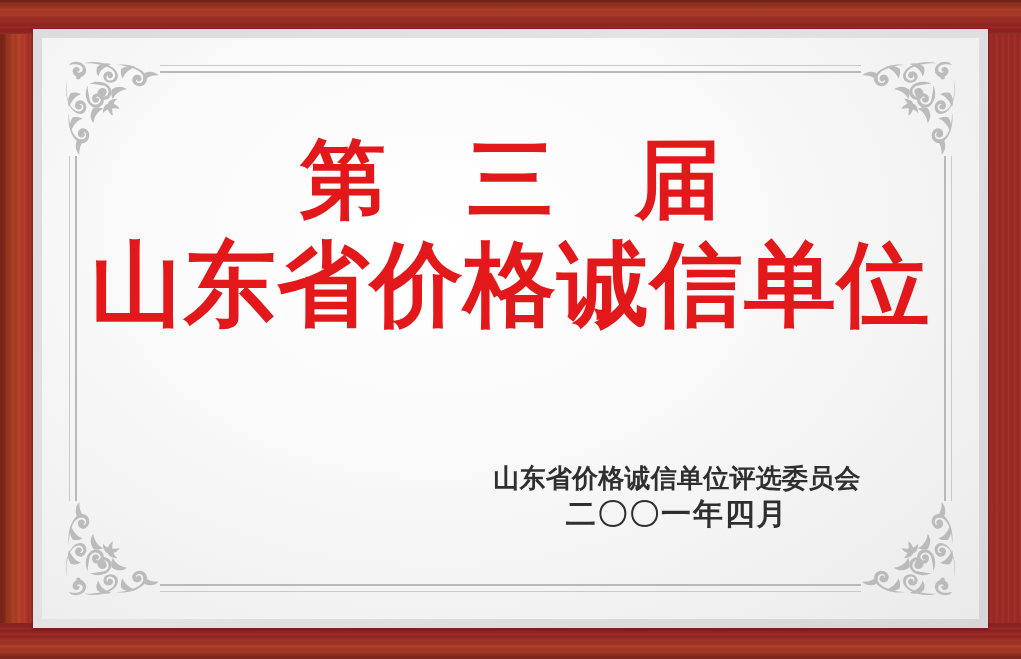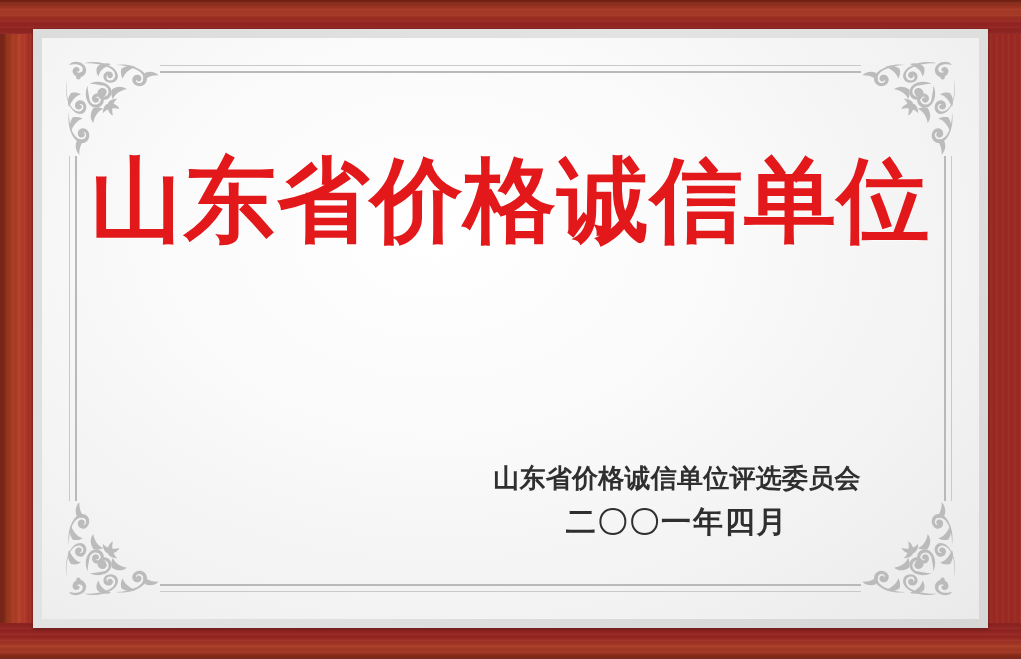--- a/index.html
+++ b/index.html
@@ -129,21 +129,21 @@
     text-shadow:0 1px 0 rgba(255,255,255,0.55);
   }
 
   .line2 {
     font-family:"DejaVu Sans", sans-serif;
     font-weight:bold;
     font-size:92px;
     line-height:1.10;
     letter-spacing:0.015em;
     color:#e2181b;
-    margin-top:16px;
+    margin-top:10px;
     text-shadow:0 1px 0 rgba(255,255,255,0.55);
   }
 
   .sign-block {
     position:absolute;
     right:92px;
     top:424px;
     text-align:center;
     width:420px;
   }
@@ -155,21 +155,21 @@
     color:#2f2f2f;
     letter-spacing:0.01em;
   }
   .sign-date {
     font-family:"DejaVu Sans", sans-serif;
     font-weight:bold;
     font-size:30px;
     line-height:1.25;
     color:#2f2f2f;
     letter-spacing:0.06em;
-    margin-top:8px;
+    margin-top:0;
   }
 </style>
 </head>
 <body>
 
 <div id="plaque">
 
   <div class="frame"></div>
   <div class="frame-top"></div>
   <div class="frame-bottom"></div>
@@ -339,20 +339,21 @@
               <circle cx="28" cy="88" r="2.6"></circle>
             <circle cx="58" cy="24" r="2.2"></circle>
               <circle cx="24" cy="58" r="2.2"></circle>
           </g>
         </svg>
       </div>
 
       <div class="content">
 
         <div class="title-block">
+          <div class="line1">第 三 届</div>
           <div class="line2">山东省价格诚信单位</div>
         </div>
 
         <div class="sign-block">
           <div class="sign-org">山东省价格诚信单位评选委员会</div>
           <div class="sign-date">二〇〇一年四月</div>
         </div>
 
       </div>
 

